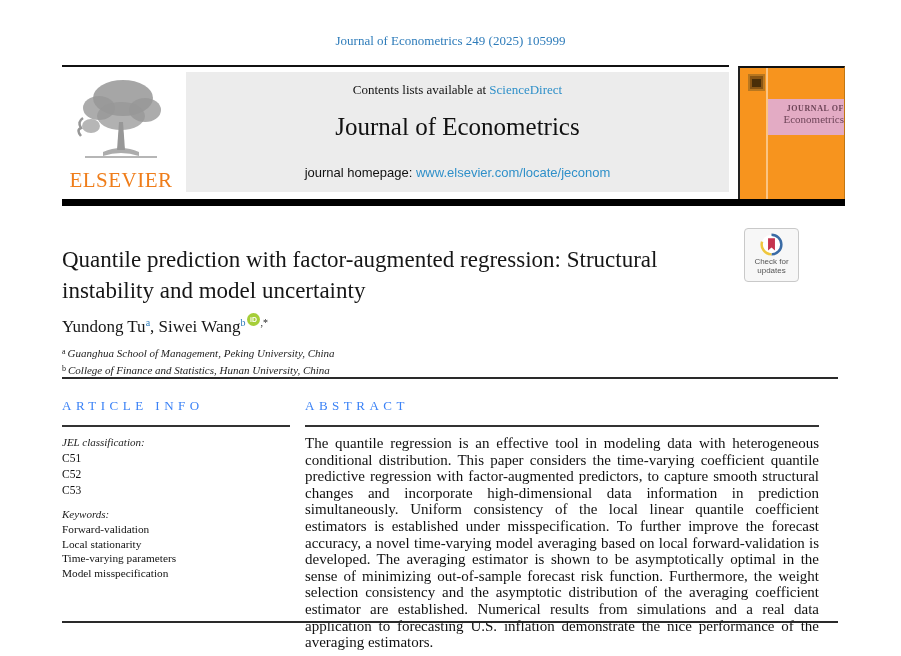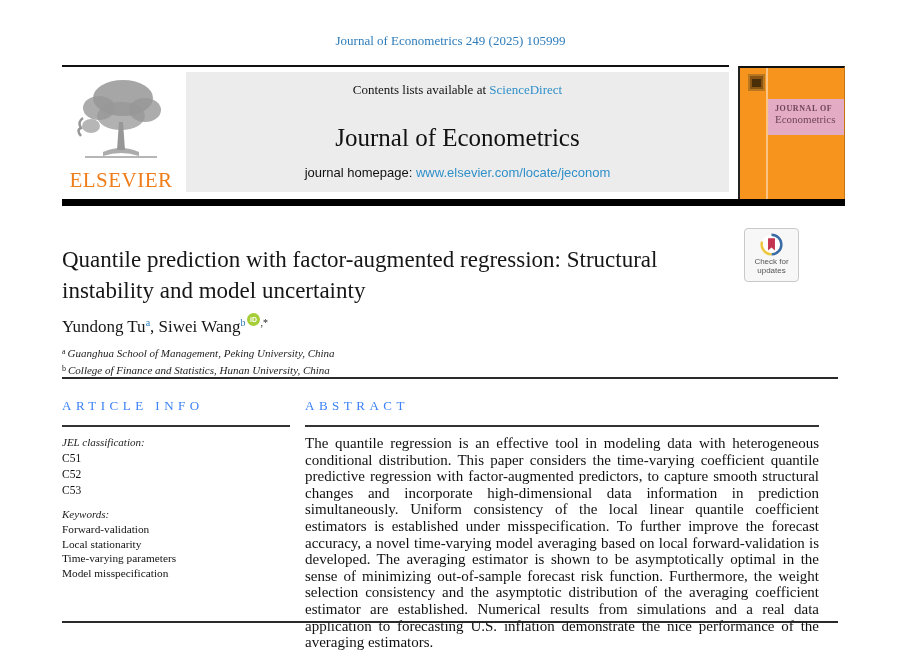--- a/index.html
+++ b/index.html
@@ -20,28 +20,28 @@
   
   .publisher{position:absolute;left:62px;top:72px;width:118px;height:122px;text-align:center;}
   .publisher svg{display:block;margin:0 auto;}
   .publisher-name{font-size:21px;letter-spacing:.5px;color:var(--elsevier_orange);
     font-family:"Liberation Serif",serif;margin-top:0px;}
 
   
   .banner{position:absolute;left:186px;top:72px;width:543px;height:120px;background:#ECECEC;}
   .contents-line{position:absolute;top:10px;width:100%;text-align:center;font-size:13px;color:#111;}
   .contents-line a{color:var(--url_blue);text-decoration:none;}
-  .journal-title{position:absolute;top:52px;width:100%;text-align:center;font-size:25px;color:#111;}
+  .journal-title{position:absolute;top:41px;width:100%;text-align:center;font-size:25px;color:#111;}
   .homepage-line{position:absolute;top:93px;width:100%;text-align:center;
     font-family:"Liberation Sans","DejaVu Sans",sans-serif;font-size:13px;color:#111;}
   .homepage-line a{color:var(--url_blue);text-decoration:none;}
 
   
   .cover{position:absolute;left:738px;top:66px;width:107px;height:133px;background:var(--cover_orange);
-    border-top:2px solid #111;border-left:2px solid #222;border-right:1px solid #c27612;}
+    border-top:2px solid #111;border-left:2px solid #222;border-right:1px solid #c27612;text-align:right;}
   .cover-vline{position:absolute;left:26px;top:0;width:2px;height:100%;background:rgba(255,255,255,.45);}
   .cover-minilogo{position:absolute;left:8px;top:6px;width:17px;height:17px;background:#8a5513;
     border:2px solid #b9771f;}
   .cover-minilogo-inner{position:absolute;left:2px;top:3px;width:9px;height:8px;background:#4a2e08;}
   .cover-band{position:absolute;left:28px;top:31px;right:0;height:36px;background:var(--cover_pink);
     padding:5px 0 0 7px;color:var(--cover_text);}
   .cover-band-l1{font-size:8px;letter-spacing:.6px;font-weight:bold;}
   .cover-band-l2{font-size:11px;}
 
   .rule-thick{position:absolute;left:62px;top:199px;width:783px;height:7px;background:#000;}

